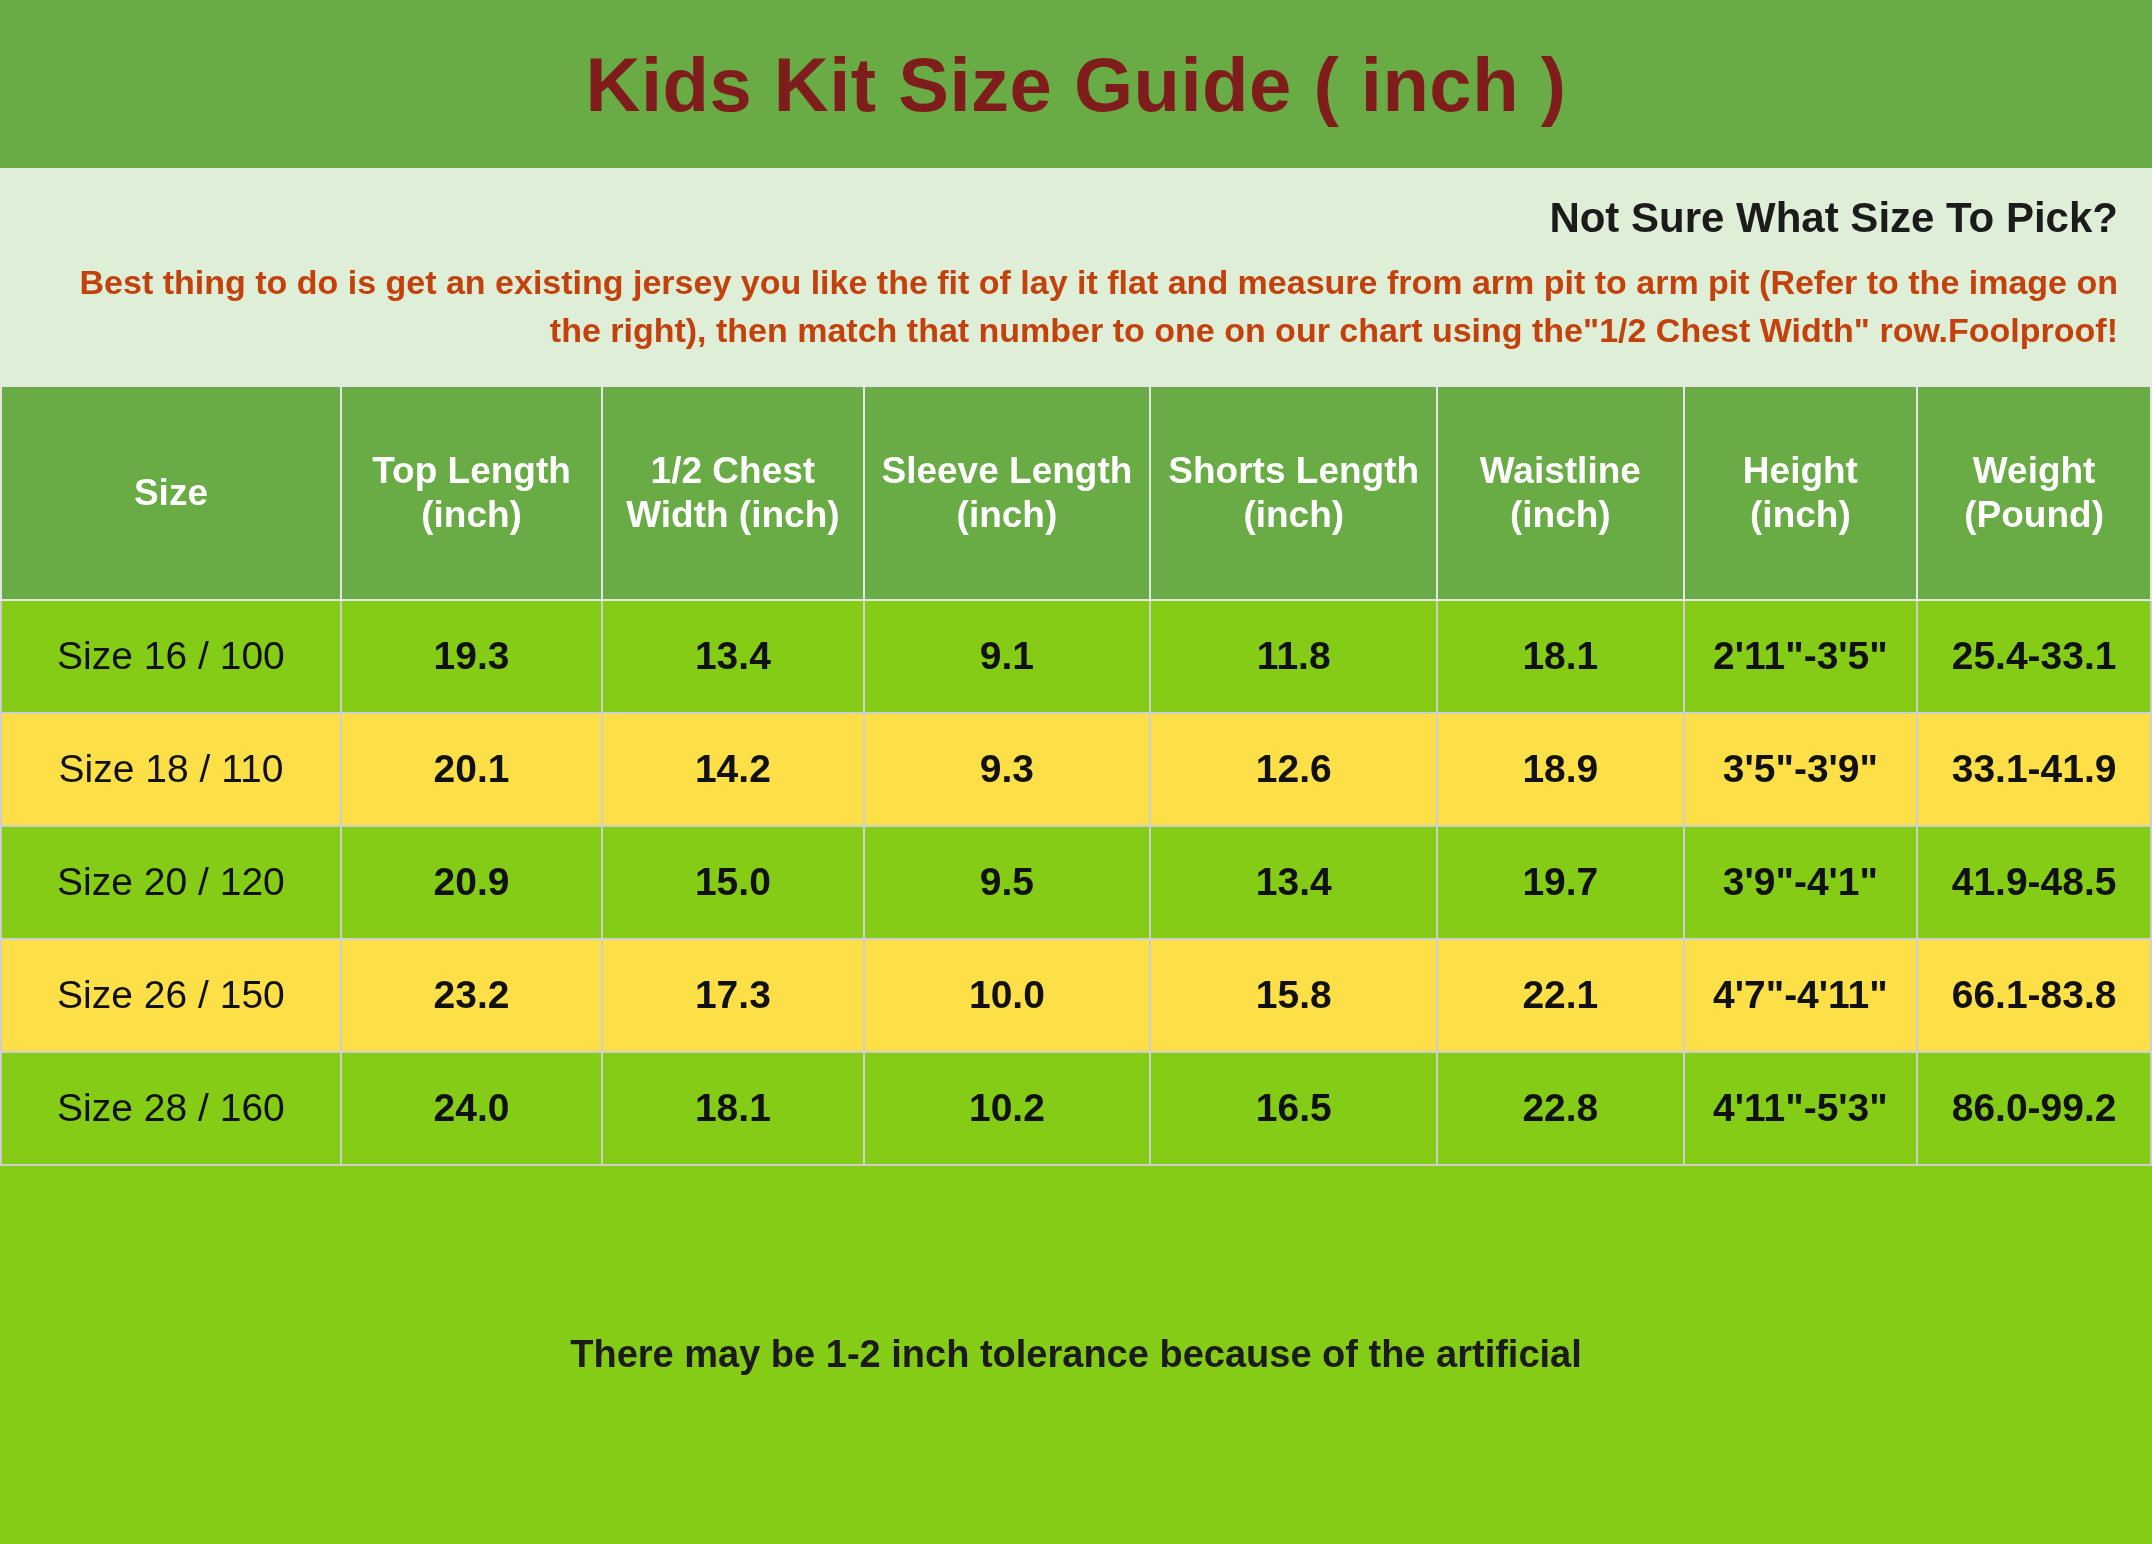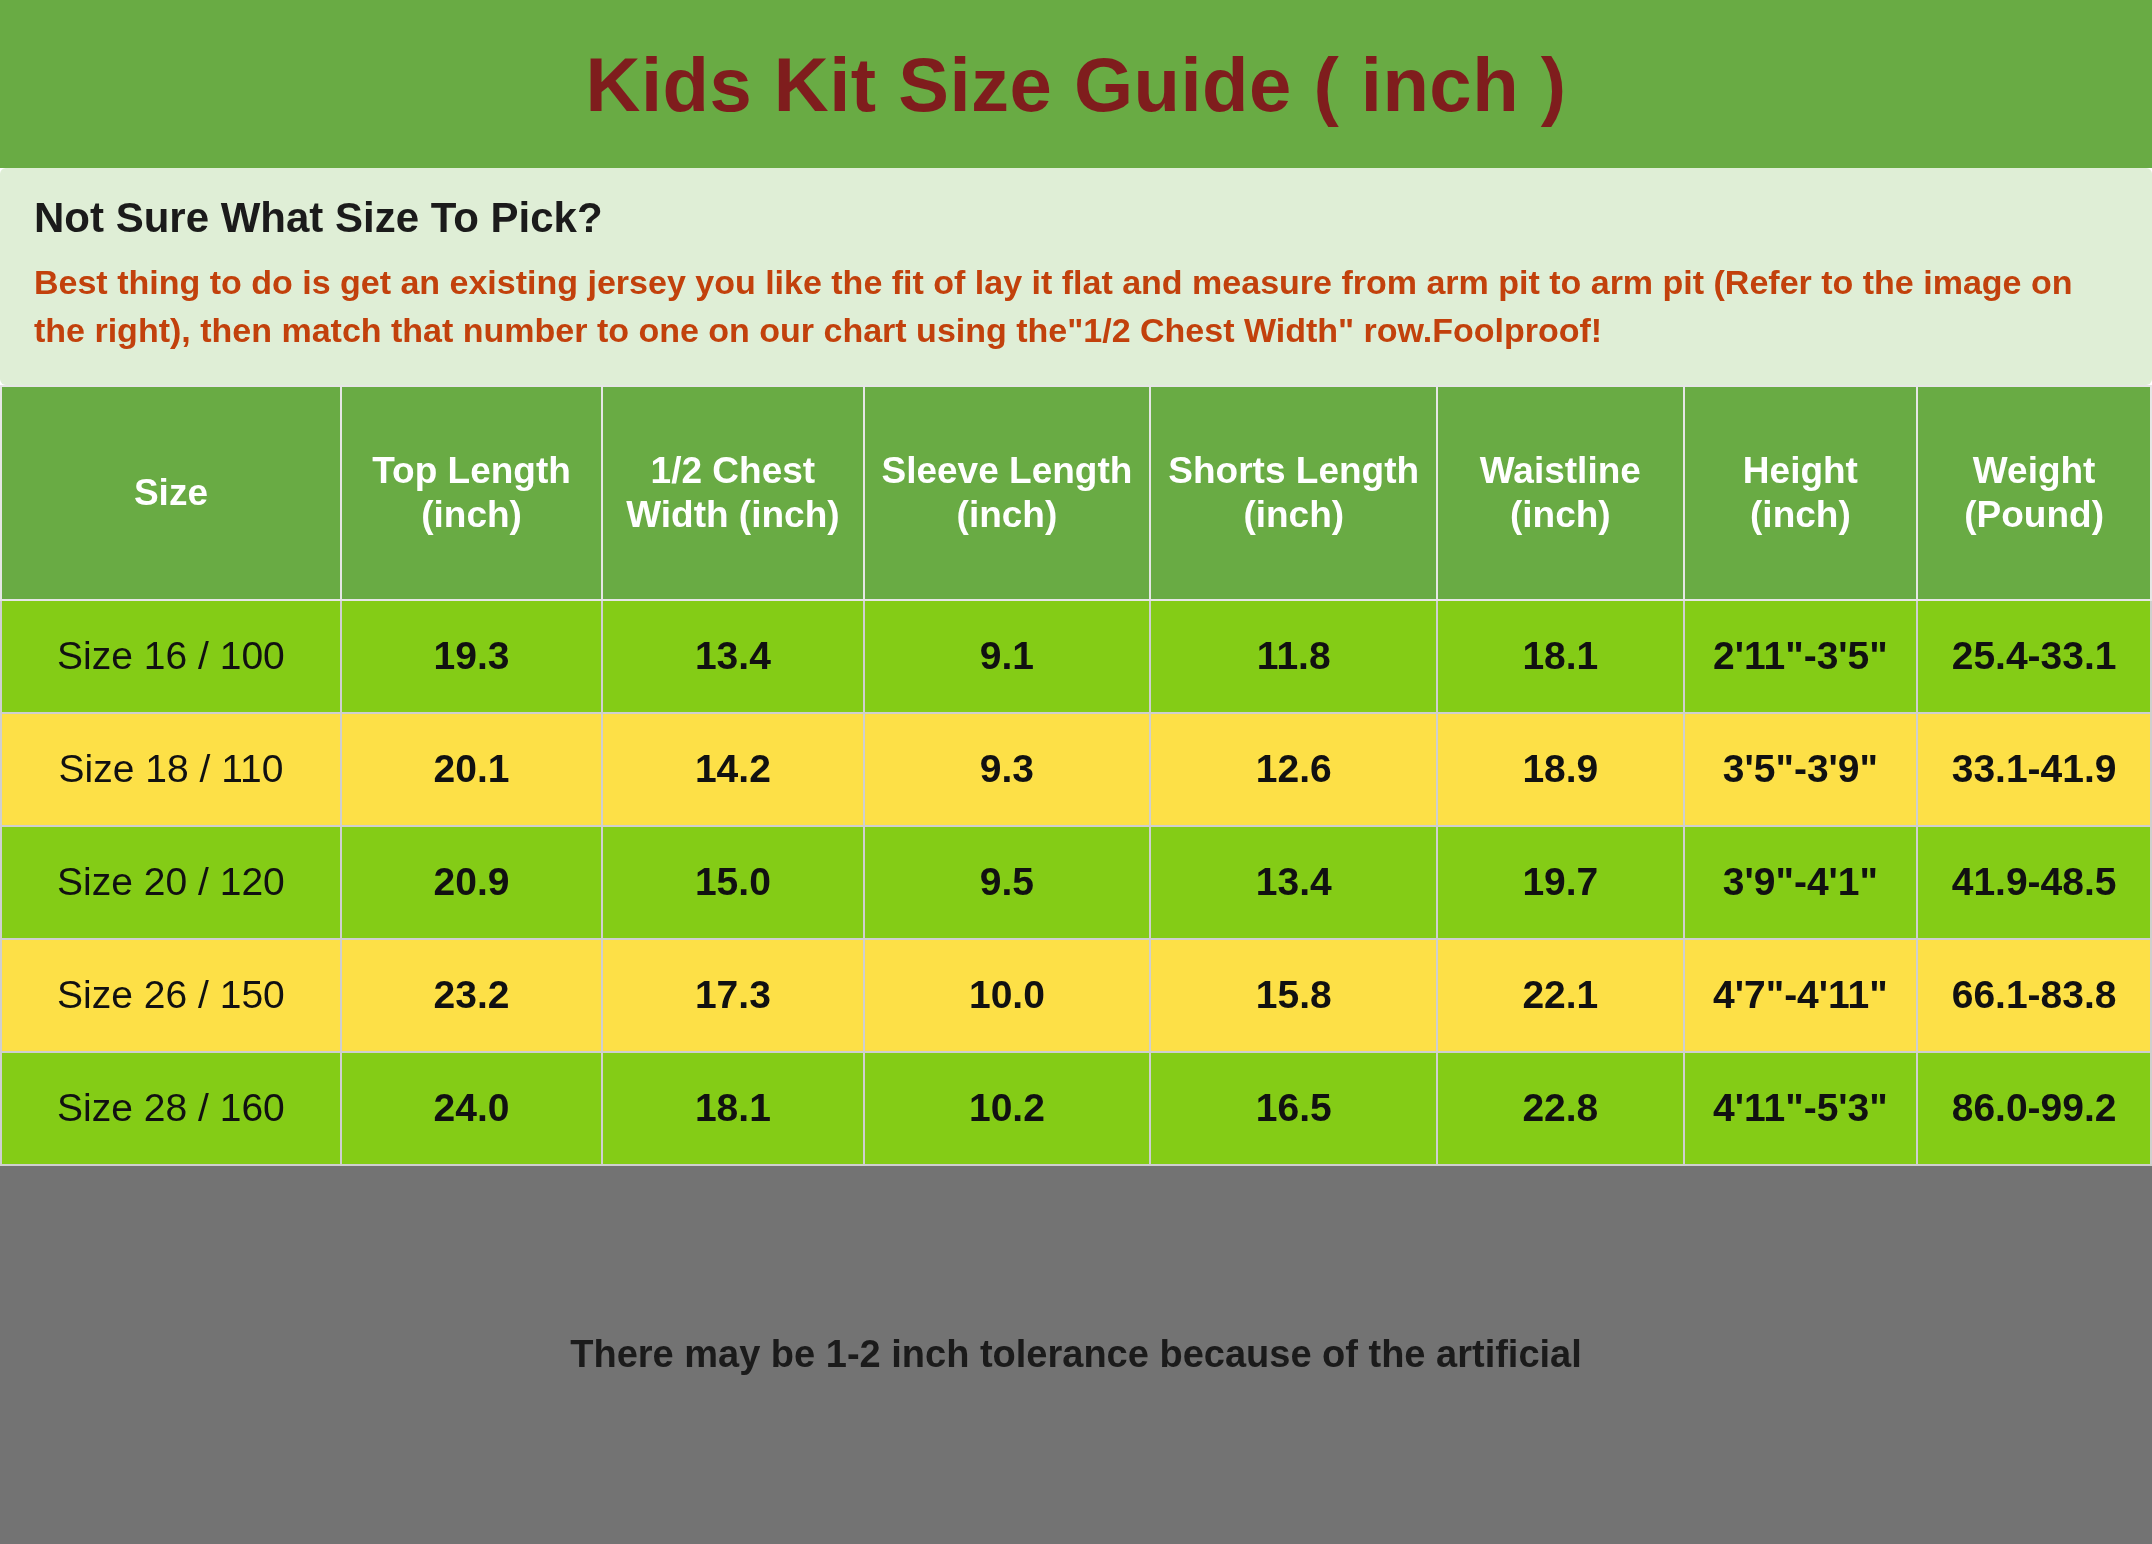--- a/index.html
+++ b/index.html
@@ -34,22 +34,21 @@
     font-size: 76px;
     font-weight: bold;
     letter-spacing: 0.5px;
     text-align: center;
     font-family: "Liberation Sans", sans-serif;
   }
   
   .intro {
     background: #dfeed6;
     padding: 26px 34px 30px 34px;
-    text-align: left;
-    border-radius: 6px;
+    text-align: right;
   }
   .intro .intro-head {
     font-size: 42px;
     font-weight: bold;
     color: #1b1b1b;
     margin-bottom: 16px;
   }
   .intro .intro-body {
     font-size: 34px;
     font-weight: bold;
@@ -88,21 +87,21 @@
     padding: 2px 4px;
   }
   table.size-table tbody td.size-cell {
     font-weight: normal;
     font-size: 39px;
   }
   tbody tr.row-odd td { background: #84cc16; }
   tbody tr.row-even td { background: #fde047; }
   
   .footer-note {
-    background: #737373;
+    background: #84cc16;
     flex: 1 1 auto;
     display: flex;
     align-items: center;
     justify-content: center;
     font-size: 38px;
     font-weight: bold;
     color: #1b1b1b;
     text-align: center;
   }
   col.c-size    { width: 16.0%; }

